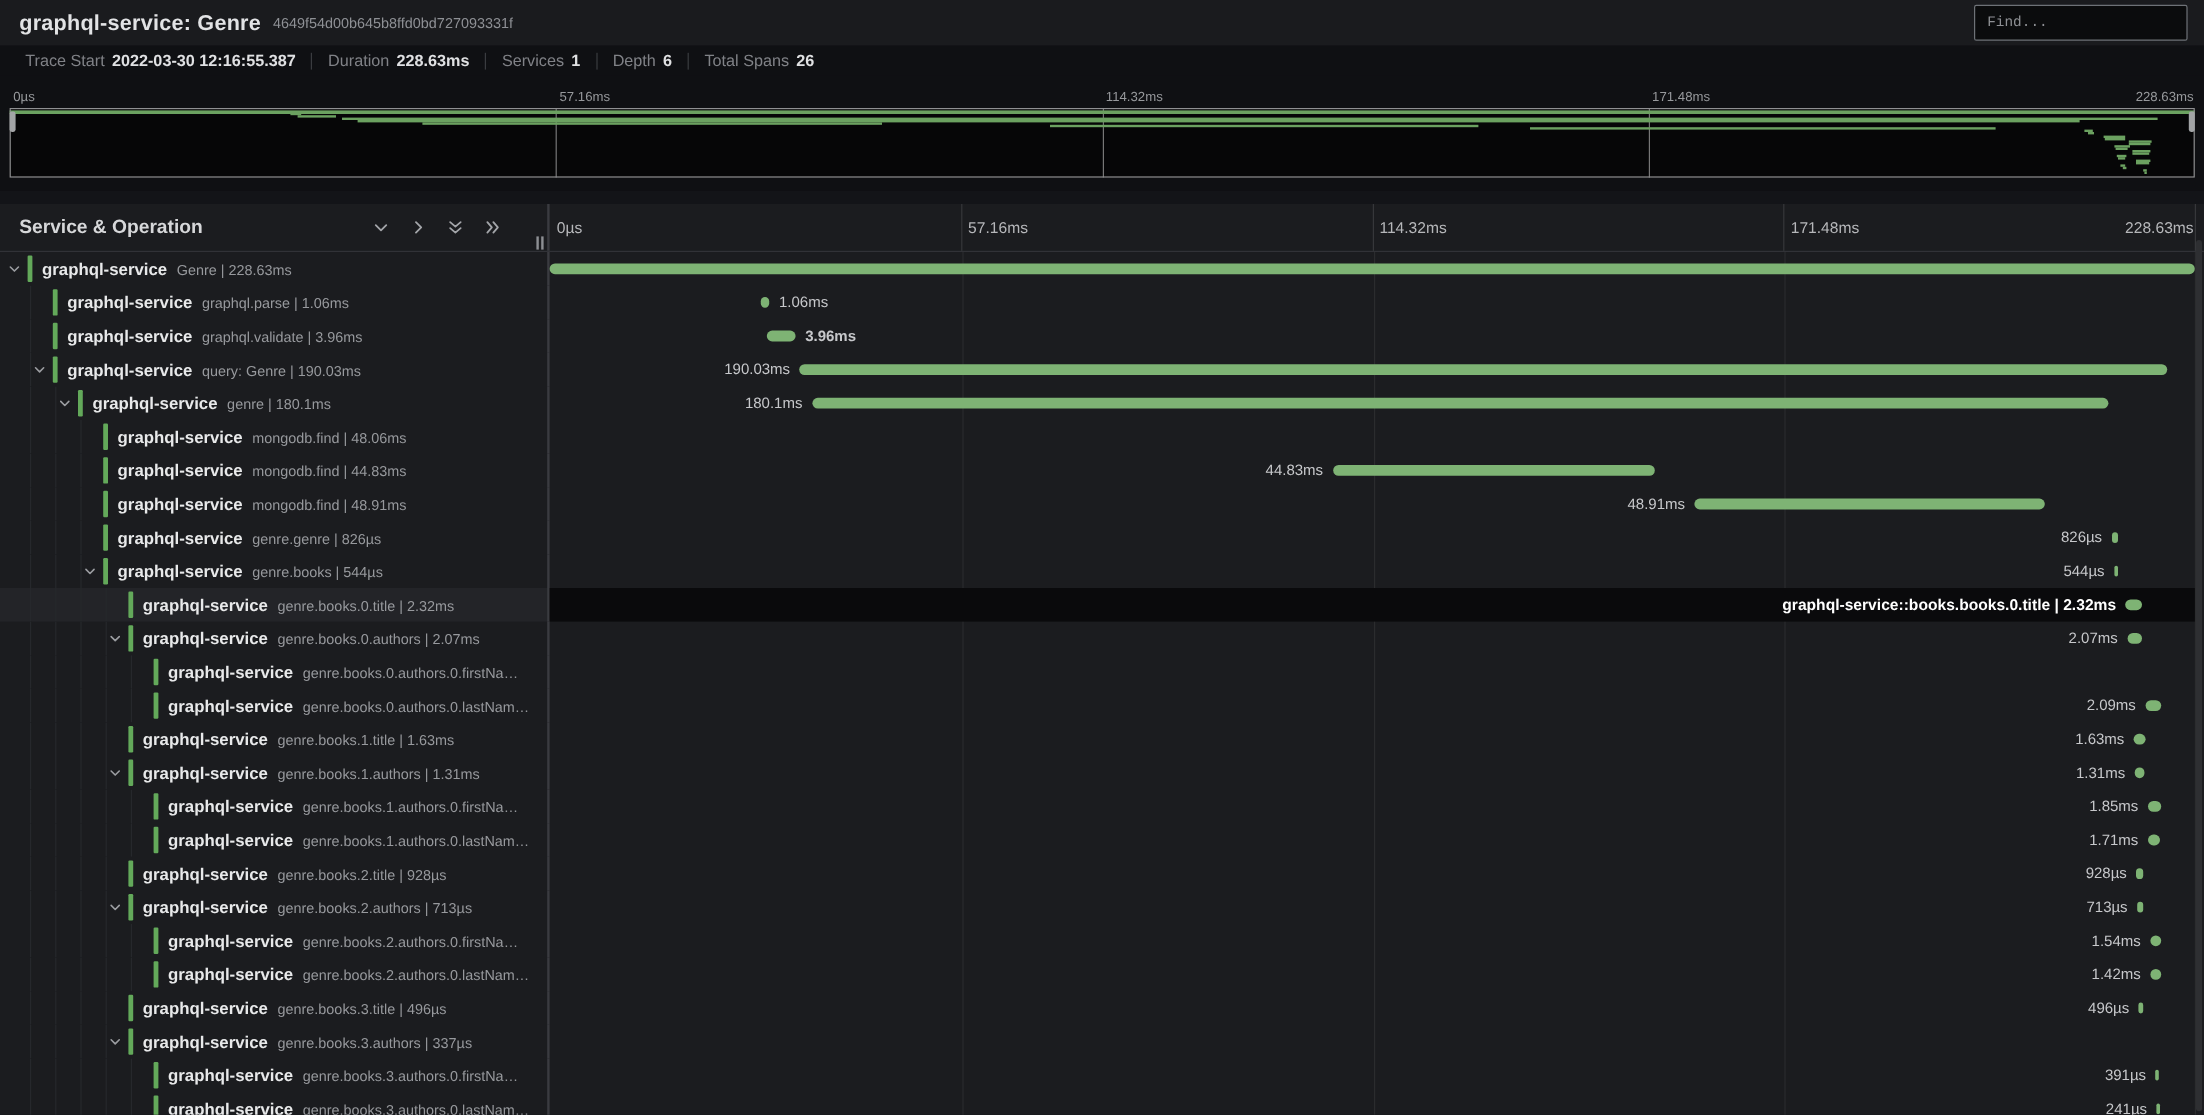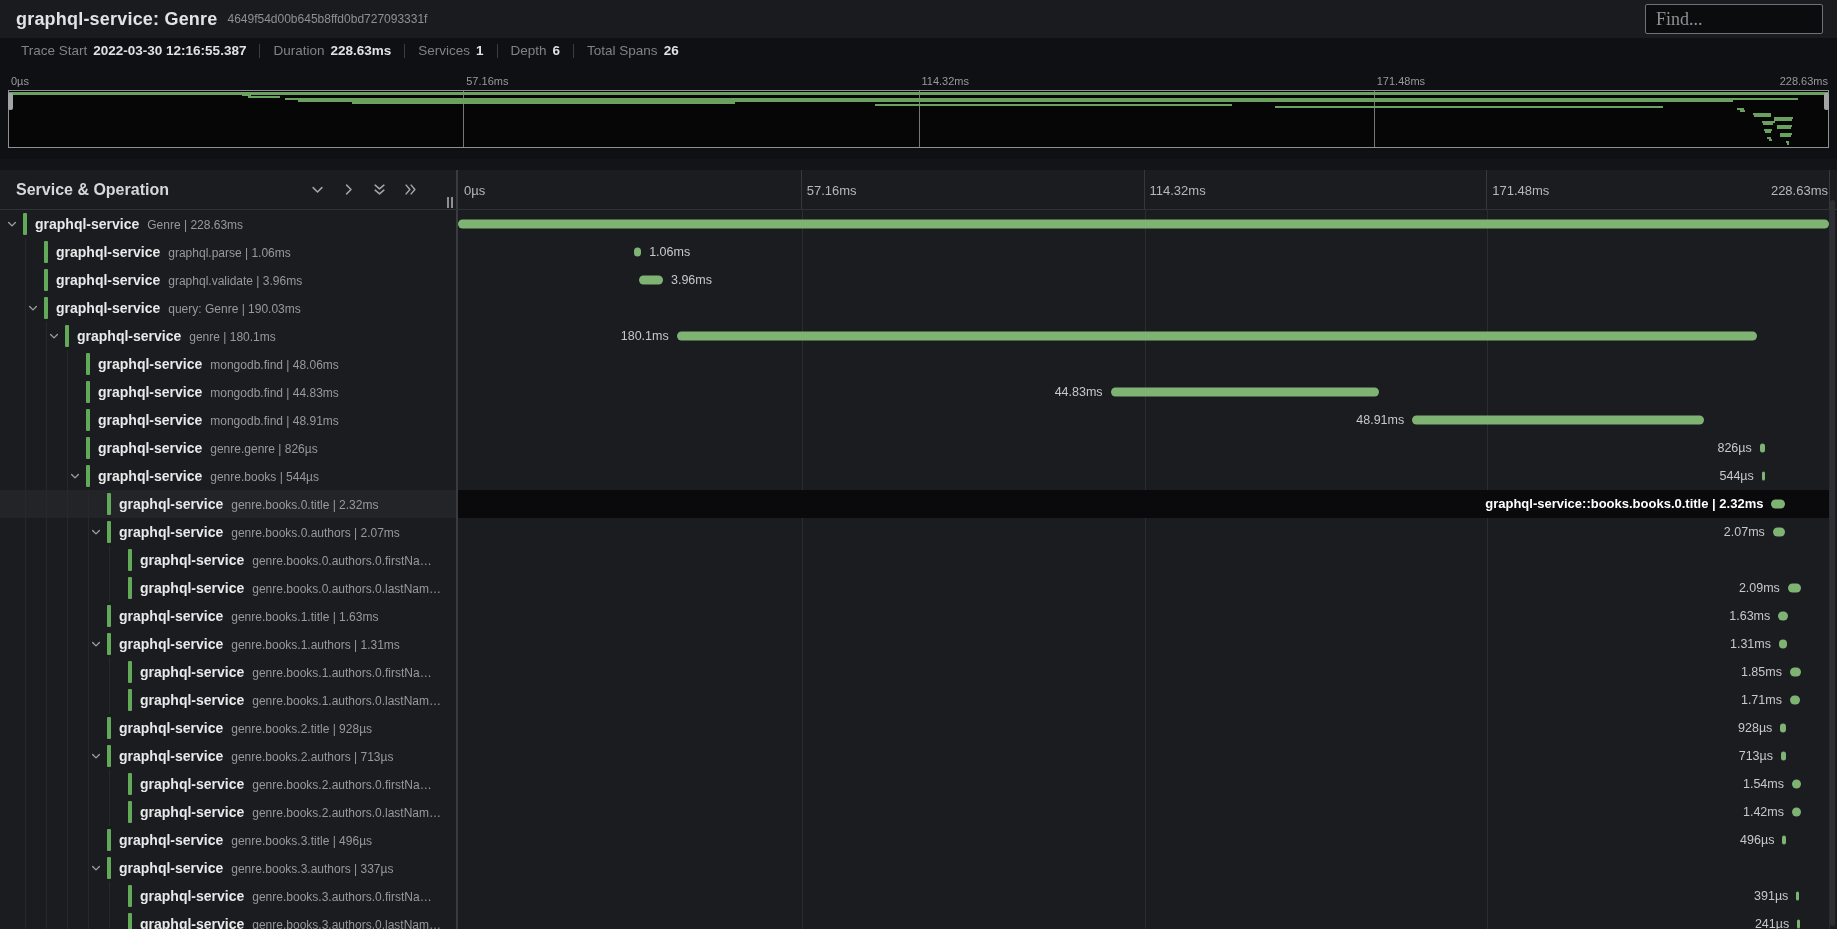--- a/index.html
+++ b/index.html
@@ -4,21 +4,21 @@
 <style>
   * { margin:0; padding:0; box-sizing:border-box; }
   html,body { width:1837px; height:929px; overflow:hidden; }
   body { background:#131418; font-family:"Liberation Sans", sans-serif; color:#d8d9db; position:relative; }
 
   
   .titlebar { height:38px; background:#1a1b1e; display:flex; align-items:center; padding:0 14px 0 16px; }
   .page-title { font-size:18px; font-weight:700; color:#e2e3e5; letter-spacing:.2px; }
   .trace-id { font-size:12px; font-weight:400; color:#8e9095; margin-left:10px; }
   .find-input { margin-left:auto; width:178px; height:30px; background:#0b0c0d; border:1px solid #6e7277;
-    border-radius:2px; color:#c9cacc; padding:0 10px; font-size:18px; font-family:Liberation Serif, serif; outline:none; }
+    border-radius:2px; color:#c9cacc; padding:0 10px; font-size:12px; font-family:Liberation Mono, monospace; outline:none; }
   .find-input::placeholder { color:#8e9094; }
 
   
   .statsbar { height:25px; background:#0f1013; display:flex; align-items:center; padding-left:8px; font-size:13.5px; }
   .stat { display:flex; align-items:baseline; gap:6px; padding:0 13px; white-space:nowrap; }
   .stat .lbl { color:#808287; }
   .stat .val { color:#e0e1e3; font-weight:700; }
   .sep { width:1px; height:14px; background:#3a3c40; }
 
   
@@ -241,37 +241,41 @@
     <div class="row-left">
           <span class="guide" style="left: 25px;"></span>
       <span class="rl-text" style="margin-left: 56px;">
         <span class="svc">graphql-service</span>
         <span class="op">graphql.validate | 3.96ms</span>
       </span>
     <span class="accent" style="left: 44px; background: rgb(99, 169, 90);"></span>
         </div>
     <div class="row-right">
       <div class="bar" style="left: 13.2%; width: 1.75%; background: rgb(126, 179, 116);"></div>
-      <div class="blabel" style="left: 14.95%; padding-left: 8px;">3.96ms</div>
+      <div class="blabel" style="left: 14.95%; padding-left: 8px; font-weight: bold;">3.96ms</div>
     </div>
   </div>
       <div class="row">
     <div class="row-left">
           <span class="guide" style="left: 25px;"></span>
       <span class="rl-text" style="margin-left: 56px;">
         <span class="svc">graphql-service</span>
         <span class="op">query: Genre | 190.03ms</span>
       </span>
     <span class="chev" style="left: 26px;">
             <svg width="12" height="12" viewBox="0 0 16 16" fill="none" stroke="#9b9da1" stroke-width="1.8" stroke-linecap="round" stroke-linejoin="round">
               <path d="M3.5 6l4.5 4.5L12.5 6"></path>
             </svg>
           </span>
           <span class="accent" style="left: 44px; background: rgb(99, 169, 90);"></span>
         </div>
+    <div class="row-right">
+      <div class="bar" style="left: 15.2%; width: 83.1%; background: rgb(126, 179, 116);"></div>
+      <div class="blabel" style="right: 84.8%; padding-right: 8px;">190.03ms</div>
+    </div>
   </div>
       <div class="row">
     <div class="row-left">
           <span class="guide" style="left: 46px;"></span>
           <span class="guide" style="left: 25px;"></span>
       <span class="rl-text" style="margin-left: 77px;">
         <span class="svc">graphql-service</span>
         <span class="op">genre | 180.1ms</span>
       </span>
     <span class="chev" style="left: 47px;">

